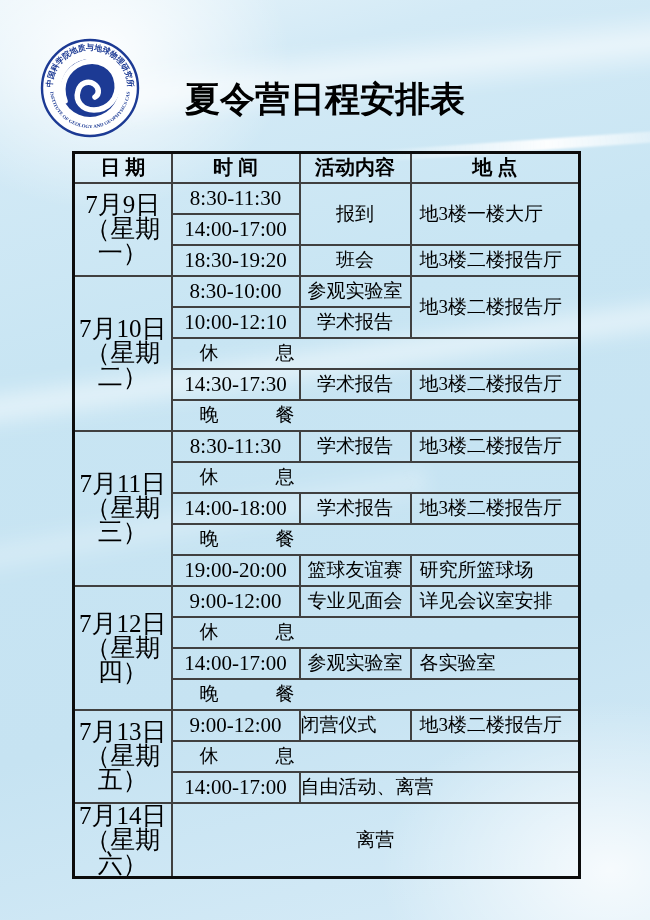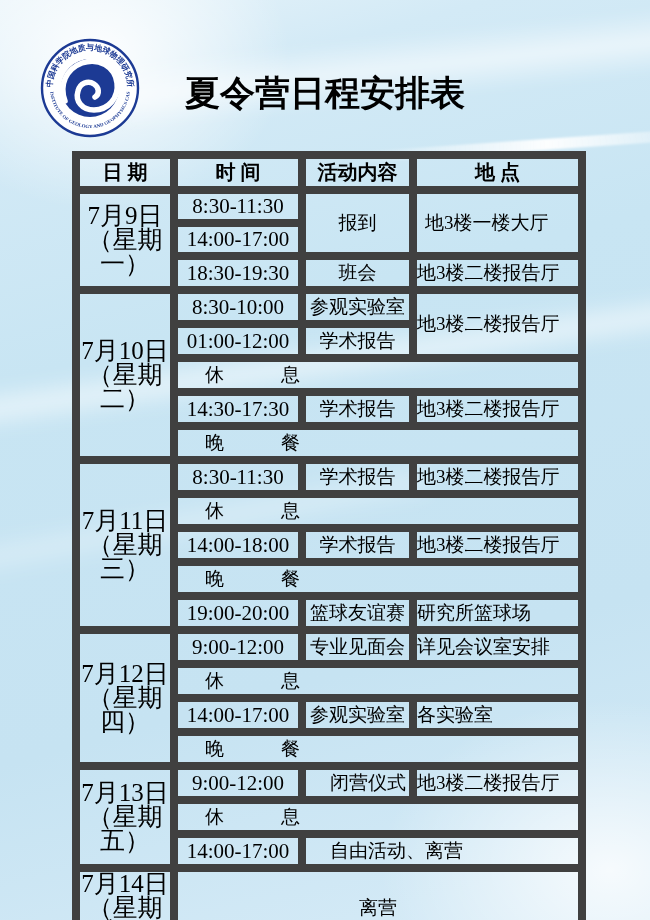--- a/index.html
+++ b/index.html
@@ -18,39 +18,39 @@
   .band-c{left:-70px;top:338px;width:800px;height:48px;transform:rotate(-8deg);
     background:linear-gradient(rgba(255,255,255,0),rgba(255,255,255,.5),rgba(255,255,255,0));filter:blur(7px);}
   .band-d{left:-90px;top:505px;width:520px;height:42px;transform:rotate(-10deg);
     background:linear-gradient(rgba(255,255,255,0),rgba(255,255,255,.28),rgba(255,255,255,0));filter:blur(8px);}
   .wash-br{left:380px;top:700px;width:460px;height:340px;
     background:radial-gradient(closest-side,rgba(255,255,255,.8),rgba(255,255,255,0));}
 
   .logo{position:absolute;left:38px;top:36px;width:104px;height:104px;}
 
   .page-title{
-    position:absolute;left:0;right:0;top:70px;text-align:center;
+    position:absolute;left:0;right:0;top:76px;text-align:center;
     font-size:35px;font-weight:bold;letter-spacing:0px;
   }
 
   table.sched{
     position:absolute;left:72px;top:151px;width:506px;
     border-collapse:collapse;table-layout:fixed;background:transparent;
     border:3px solid #0c0c0c;
   }
-  .sched td,.sched th{border:8px solid #404040;padding:0;vertical-align:middle;overflow:hidden;}
+  .sched td,.sched th{border:2px solid #404040;padding:0;vertical-align:middle;overflow:hidden;}
   .sched tr{height:31px;}
   .sched tr.hdr{height:30px;}
   .sched tr.last{height:48px;}
   .sched th{font-size:20px;font-weight:bold;text-align:center;}
   td.date{text-align:center;font-size:25px;line-height:24px;}
   td.time{text-align:center;font-size:21px;}
   td.act{text-align:center;font-size:19px;}
-  td.act.l{text-align:left;padding-left:24px;}
-  td.loc{text-align:left;font-size:19px;}
+  td.act.l{text-align:left;padding-left:0;}
+  td.loc{text-align:left;padding-left:8px;font-size:19px;}
   td.loc.c{text-align:left;padding-left:8px;}
   td.brk{text-align:left;padding-left:27px;font-size:19px;}
 </style>
 </head>
 <body>
 
 <div class="layer glow-tl"></div>
 <div class="layer band-a"></div>
 <div class="layer streak-b"></div>
 <div class="layer band-c"></div>
@@ -99,36 +99,36 @@
       <div>（星期一）</div>
     </td>
     <td class="time">8:30-11:30</td>
     <td class="act" rowspan="2">报到</td>
     <td class="loc c" rowspan="2">地3楼一楼大厅</td>
   </tr>
   <tr>
     <td class="time">14:00-17:00</td>
   </tr>
   <tr>
-    <td class="time">18:30-19:30</td>
+    <td class="time">18:30-19:20</td>
     <td class="act">班会</td>
     <td class="loc">地3楼二楼报告厅</td>
   </tr>
 
   <tr>
     <td class="date" rowspan="5">
       <div>7月10日</div>
       <div>（星期二）</div>
     </td>
     <td class="time">8:30-10:00</td>
     <td class="act">参观实验室</td>
     <td class="loc" rowspan="2">地3楼二楼报告厅</td>
   </tr>
   <tr>
-    <td class="time">01:00-12:00</td>
+    <td class="time">10:00-12:10</td>
     <td class="act">学术报告</td>
   </tr>
   <tr>
     <td class="brk" colspan="3">休　　　息</td>
   </tr>
   <tr>
     <td class="time">14:30-17:30</td>
     <td class="act">学术报告</td>
     <td class="loc">地3楼二楼报告厅</td>
   </tr>

